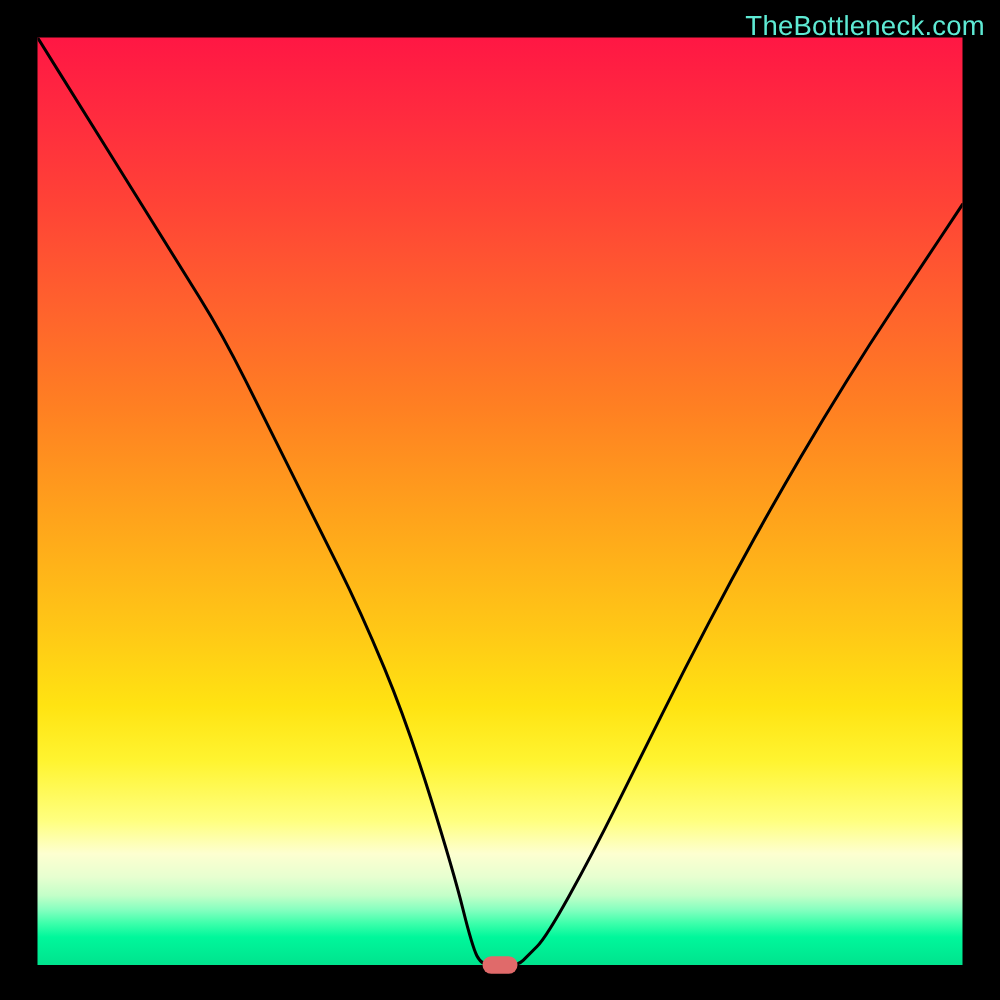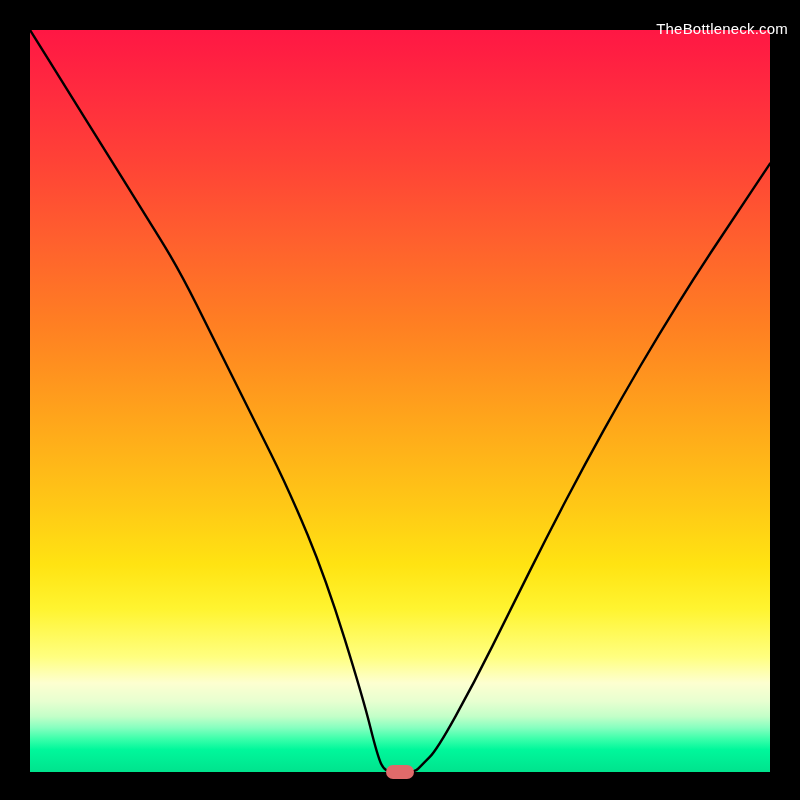--- a/index.html
+++ b/index.html
@@ -12,24 +12,24 @@
     font-family: Arial, Helvetica, sans-serif;
   }
   .frame {
     position: relative;
     width: 800px;
     height: 800px;
     background: #000;
   }
   .watermark {
     position: absolute;
-    top: 20px;
+    top: 8px;
     right: 12px;
-    color: #ffffff;
-    font-size: 15px;
+    color: #5eead4;
+    font-size: 22px;
     font-weight: 500;
     letter-spacing: 0.2px;
     z-index: 30;
   }
   .plot {
     position: absolute;
     
     left: 30px;
     top: 30px;
     width: 740px;

